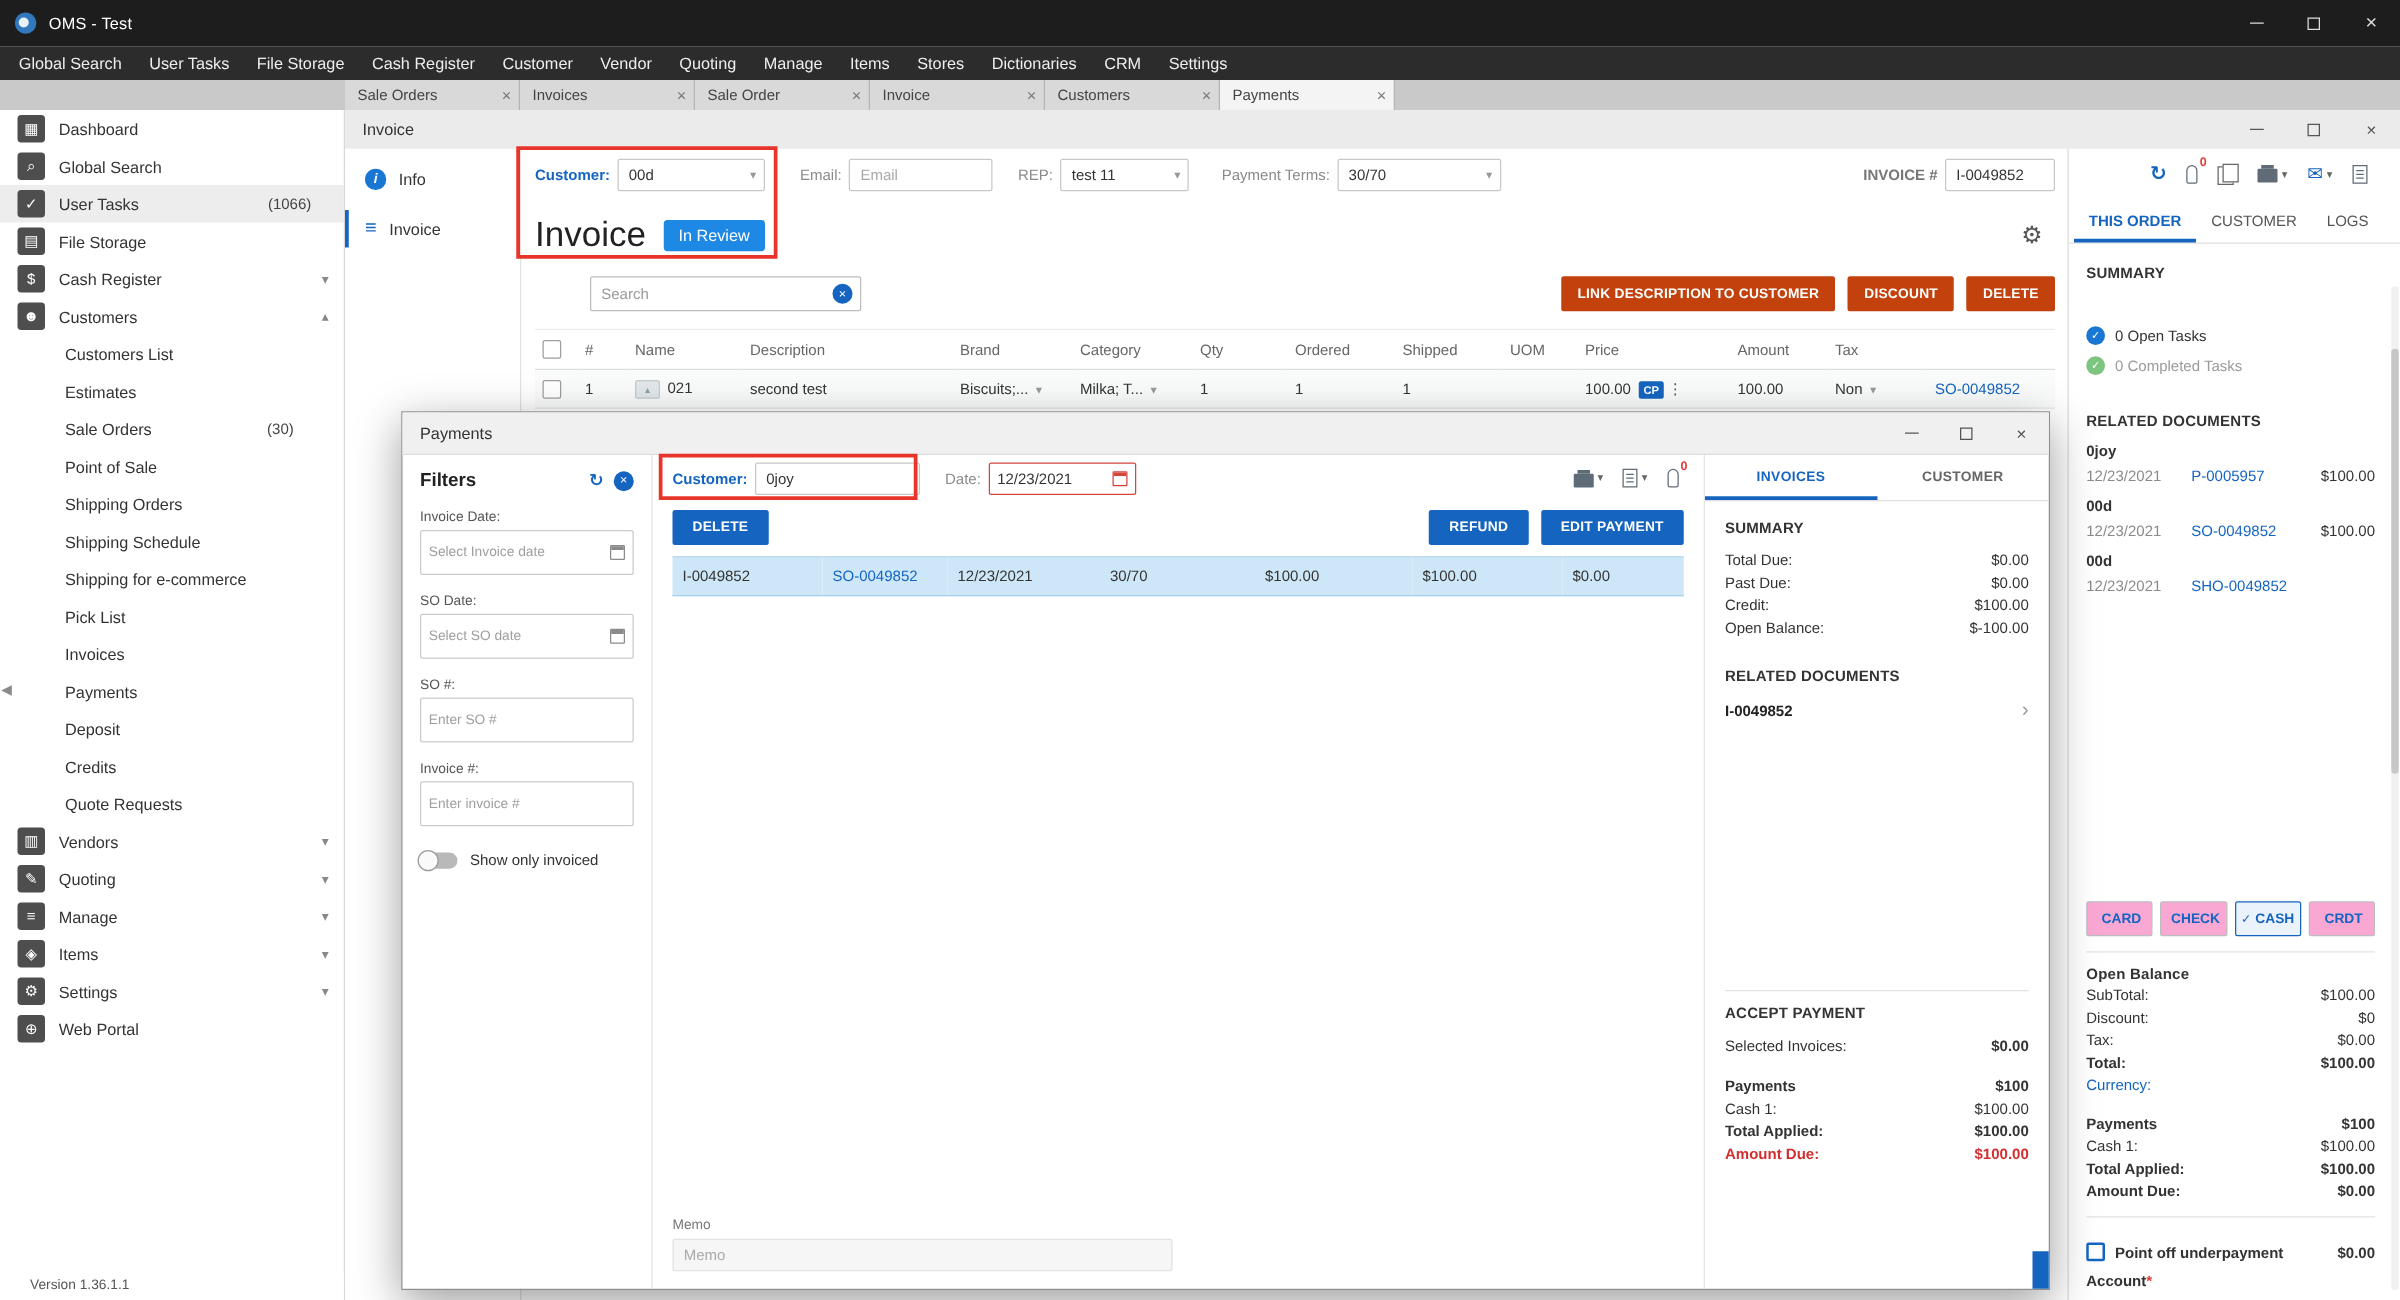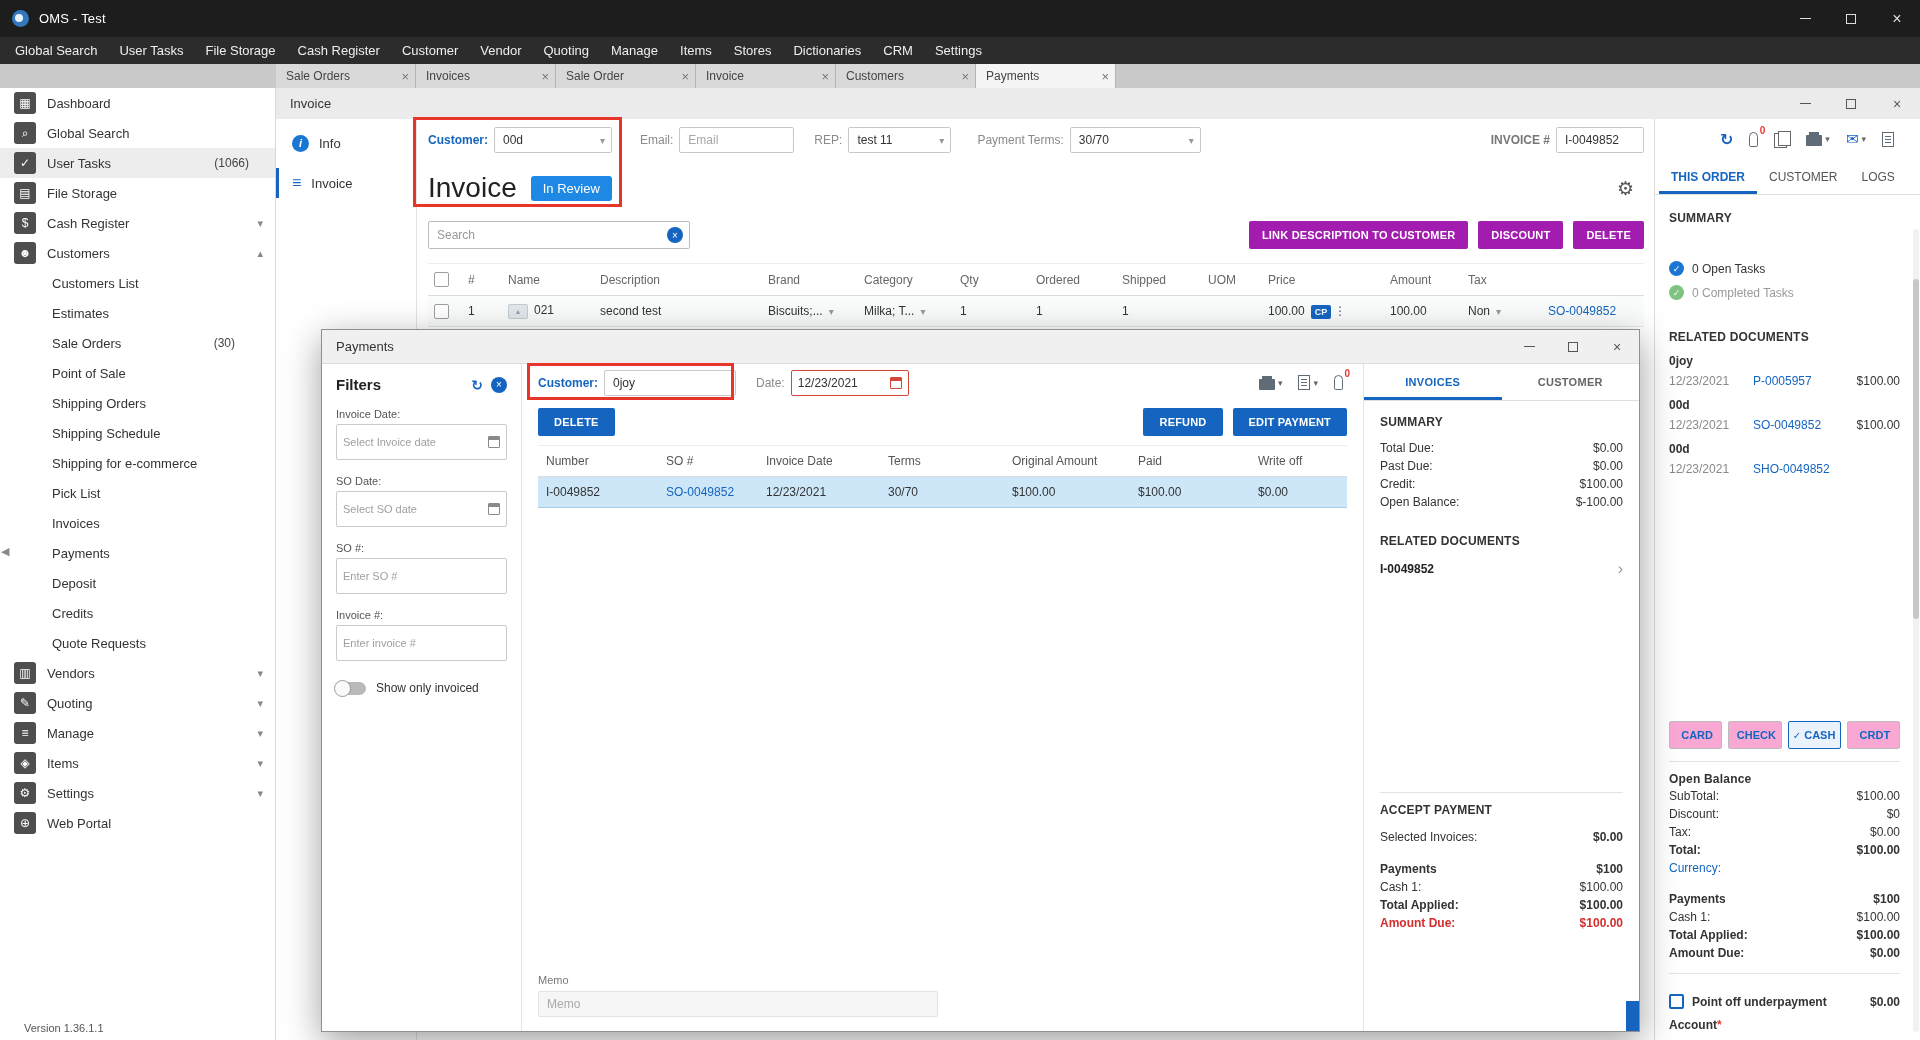--- a/index.html
+++ b/index.html
@@ -78,27 +78,27 @@
   .inp { height:26px; border:1px solid #c8c8c8; border-radius:2px; padding:0 8px; font-size:12px; color:#333; outline:none; }
   .inp::placeholder { color:#a8a8a8; }
   .gap28 { width:28px; } .gap20 { width:20px; } .gap26 { width:26px; }
 
   .inv-title-row { height:54px; display:flex; align-items:center; padding-left:11px; }
   .inv-title { font-size:28px; color:#222; }
   .status-badge { margin-left:14px; background:#1e88e5; color:#fff; font-size:13px; padding:5px 12px; border-radius:3px; }
   .gear { margin-left:auto; margin-right:20px; color:#555; font-size:19px; }
 
   .inv-toolbar { height:40px; display:flex; align-items:center; padding:0 10px 0 11px; gap:10px; }
-  .search-box { width:262px; height:28px; border:1px solid #bdbdbd; border-radius:2px; display:flex; align-items:center; padding:0 6px 0 8px; }
+  .search-box { width:217px; height:28px; border:1px solid #bdbdbd; border-radius:2px; display:flex; align-items:center; padding:0 6px 0 8px;margin-left:44px; }
   .search-box input { border:0; outline:0; flex:1; min-width:0; font-size:12px; color:#333; }
   .search-box input::placeholder { color:#999; }
   .clear-ic { width:16px; height:16px; border-radius:50%; background:#1565c0; color:#fff; font-size:10px;
     display:flex; align-items:center; justify-content:center; flex:0 0 16px; }
   .tb-spacer { flex:1; }
-  .disbtn { background:#a21caf; color:#fff; font-size:11px; font-weight:700; padding:8px 13px; border-radius:2px;
+  .disbtn { background:#c2410c; color:#fff; font-size:11px; font-weight:700; padding:8px 13px; border-radius:2px;
     letter-spacing:.2px; border:0; white-space:nowrap; }
 
   .inv-table { width:calc(100% - 21px); margin:8px 10px 0 11px; border-collapse:collapse; font-size:12px; }
   .inv-table th { font-weight:400; color:#666; text-align:left; border-top:1px solid #ececec;
     border-bottom:1px solid #dcdcdc; padding:8px 6px; white-space:nowrap; }
   .inv-table td { padding:7px 6px; border-bottom:1px solid #e8e8e8; color:#333; background:#fafbfb; white-space:nowrap; }
   .cb { display:inline-block; width:15px; height:15px; border:1px solid #9e9e9e; border-radius:2px; background:#fff; vertical-align:middle; }
   .pic { display:inline-flex; width:20px; height:15px; background:#e1e7ea; border:1px solid #c3ccd1; border-radius:2px;
     align-items:center; justify-content:center; color:#8aa0ab; font-size:8px; margin-right:6px; vertical-align:middle; }
   .cell-caret { color:#999; font-size:10px; margin-left:6px; }
@@ -723,29 +723,20 @@
         <colgroup>
           <col style="width:120px;">
             <col style="width:100px;">
             <col style="width:122px;">
             <col style="width:124px;">
           <col style="width:126px;">
             <col style="width:120px;">
             <col>
         </colgroup>
         <tbody>
-            <tr>
-          <th>Number</th>
-          <th>SO #</th>
-          <th>Invoice Date</th>
-          <th>Terms</th>
-          <th>Original Amount</th>
-          <th>Paid</th>
-          <th>Write off</th>
-        </tr>
         <tr>
           <td>I-0049852</td>
           <td><span class="link">SO-0049852</span></td>
           <td>12/23/2021</td>
           <td>30/70</td>
           <td>$100.00</td>
           <td>$100.00</td>
           <td>$0.00</td>
         </tr>
       </tbody>

